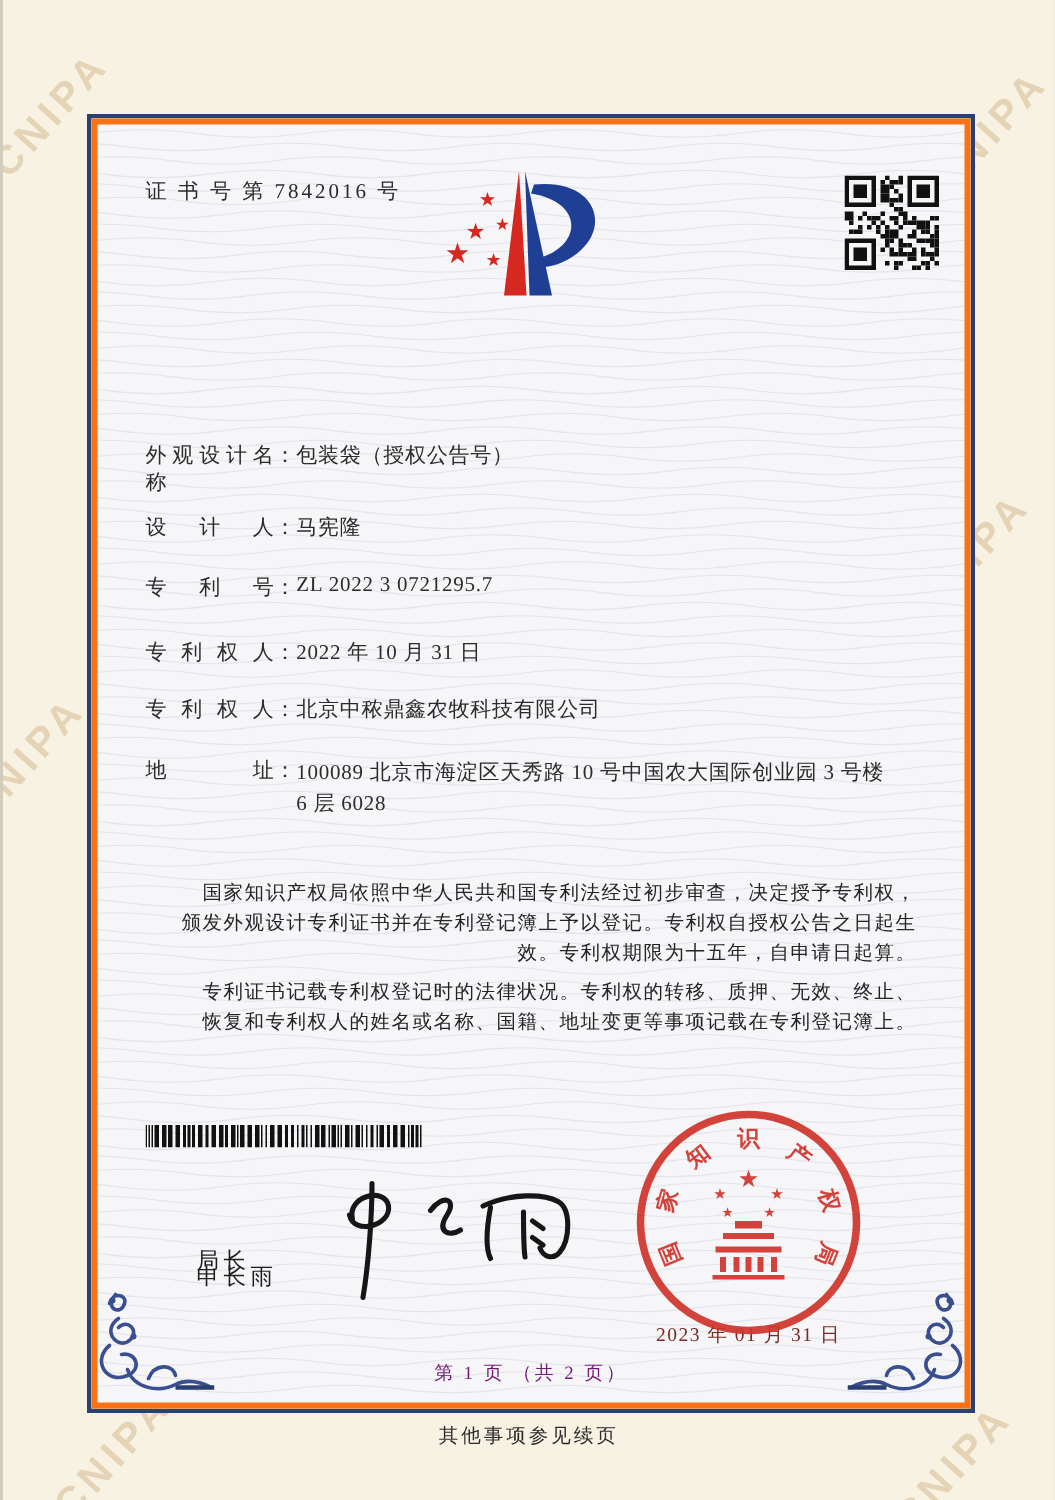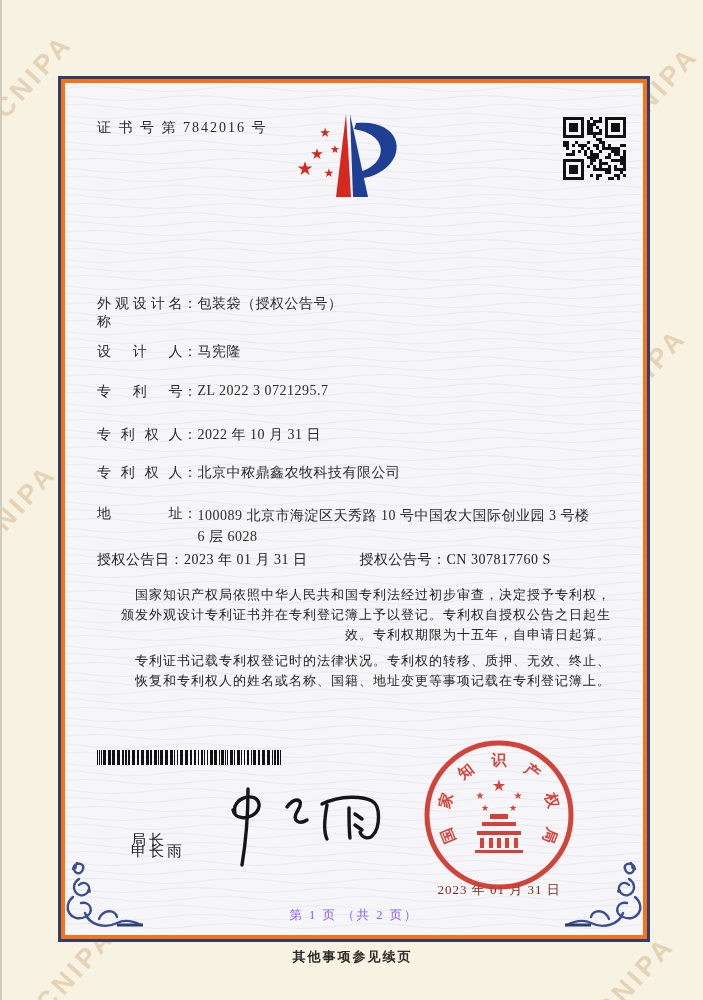--- a/index.html
+++ b/index.html
@@ -37,26 +37,26 @@
   .paras{position:absolute;left:32px;top:502px;width:514px;text-align:right;}
   .paras p{margin:0 0 6px;font-size:13px;line-height:20px;letter-spacing:1px;text-indent:2em;color:#242424;}
   
   .barcode{position:absolute;left:32px;top:667px;width:188px;height:15px;}
   .sig-title{position:absolute;left:66px;top:748px;font:400 15px "Liberation Sans",sans-serif;letter-spacing:3px;color:#1d1d1d;}
   .sig-name{position:absolute;left:66px;top:759px;font:400 15px "Liberation Sans",sans-serif;letter-spacing:3px;color:#1d1d1d;}
   .sig-script{position:absolute;left:138px;top:698px;width:210px;height:92px;}
   .seal-date{position:absolute;left:356px;top:798px;width:156px;text-align:center;
     font-size:13px;letter-spacing:1px;color:#7a2a20;}
   .seal{position:absolute;left:354px;top:652px;width:160px;height:160px;opacity:.92;}
-  .page-info{position:absolute;left:0;top:824px;width:100%;text-align:center;font-size:12.5px;letter-spacing:2px;color:#8b5cf6;}
+  .page-info{position:absolute;left:0;top:824px;width:100%;text-align:center;font-size:12.5px;letter-spacing:2px;color:#701a75;}
   .flourish{position:absolute;width:84px;height:82px;}
   .flourish.bl{left:-6px;top:778px;}
   .flourish.br{right:-6px;top:778px;transform:scaleX(-1);}
   .footer-note{position:absolute;left:0;top:948px;width:100%;text-align:center;
-    font-size:13px;letter-spacing:2px;color:#2a2a2a;font-weight:bold;}
+    font-size:13px;letter-spacing:2px;color:#2a2a2a;}
 </style>
 </head>
 <body>
 
 <div class="canvas">
 
   <span class="wm" style="left:-14px;top:104px">CNIPA</span>
   <span class="wm" style="left:612px;top:116px">CNIPA</span>
   <span class="wm f" style="left:432px;top:212px">CNIPA</span>
   <span class="wm" style="left:600px;top:398px">CNIPA</span>
@@ -333,23 +333,20 @@
       <div class="f-row" style="top:343px">
         <span class="f-label">专利权人</span><span class="f-colon">：</span><span class="f-value">2022 年 10 月 31 日</span>
       </div>
       <div class="f-row" style="top:381px">
         <span class="f-label">专利权人</span><span class="f-colon">：</span><span class="f-value">北京中秾鼎鑫农牧科技有限公司</span>
       </div>
       <div class="f-row" style="top:422px">
         <span class="f-label">地址</span><span class="f-colon">：</span><span class="f-value wide">100089 北京市海淀区天秀路 10 号中国农大国际创业园 3 号楼 6 层 6028</span>
       </div>
 
-      <div class="grant-row">
-        <span>授权公告日</span><span>：</span><span>2023 年 01 月 31 日</span><span class="grant-pair2">授权公告号</span><span>：</span><span>CN 307817760 S</span>
-      </div>
 
       <div class="paras">
         <p>国家知识产权局依照中华人民共和国专利法经过初步审查，决定授予专利权，颁发外观设计专利证书并在专利登记簿上予以登记。专利权自授权公告之日起生效。专利权期限为十五年，自申请日起算。</p>
         <p>专利证书记载专利权登记时的法律状况。专利权的转移、质押、无效、终止、恢复和专利权人的姓名或名称、国籍、地址变更等事项记载在专利登记簿上。</p>
       </div>
 
       <svg class="barcode" id="barcode" viewBox="0 0 188 15" preserveAspectRatio="none">
           <rect x="0" y="0" width="1" height="15" fill="#111"></rect>
           <rect x="2" y="0" width="1" height="15" fill="#111"></rect>
           <rect x="4" y="0" width="1" height="15" fill="#111"></rect>

